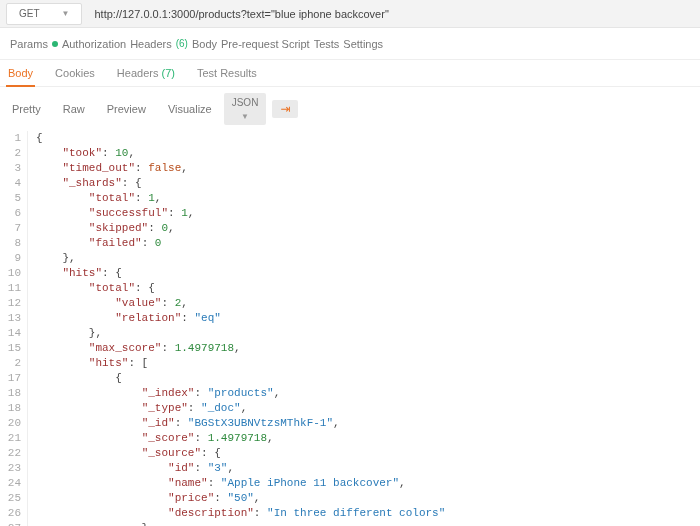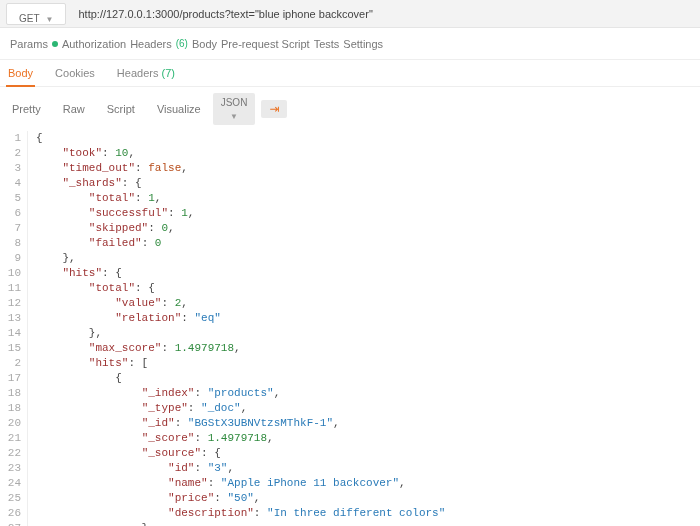--- a/index.html
+++ b/index.html
@@ -16,22 +16,22 @@
 
   .urlbar {
     display: flex;
     align-items: center;
     background: #f3f3f3;
     border-bottom: 1px solid #e5e5e5;
     height: 28px;
   }
   .method {
     display: flex;
-    align-items: flex-end;
-    gap: 6px;
+    align-items: center;
+    gap: 22px;
     padding: 0 12px;
     font-weight: 500;
     color: #666;
     border: 1px solid #ddd;
     height: 22px;
     margin: 0 6px;
     background: #fff;
     border-radius: 2px;
     font-size: 10px;
   }
@@ -156,27 +156,28 @@
   <span class="tab">Settings</span>
 </div>
 
 <div class="tabs2">
   <span class="tab active">Body</span>
   <span class="tab">Cookies</span>
   <span class="tab">
     <span>Headers</span>
     <span class="count7">(7)</span>
   </span>
+  <span class="tab">Test Results</span>
 </div>
 <div class="sep"></div>
 
 <div class="viewbar">
   <span class="vb">Pretty</span>
   <span class="vb">Raw</span>
-  <span class="vb">Script</span>
+  <span class="vb">Preview</span>
   <span class="vb">Visualize</span>
   <span class="json">
     <span>JSON</span>
     <span class="chev">▼</span>
   </span>
   <span class="wrap-btn">
     <span class="wrap-icon">⇥</span>
   </span>
 </div>
 

